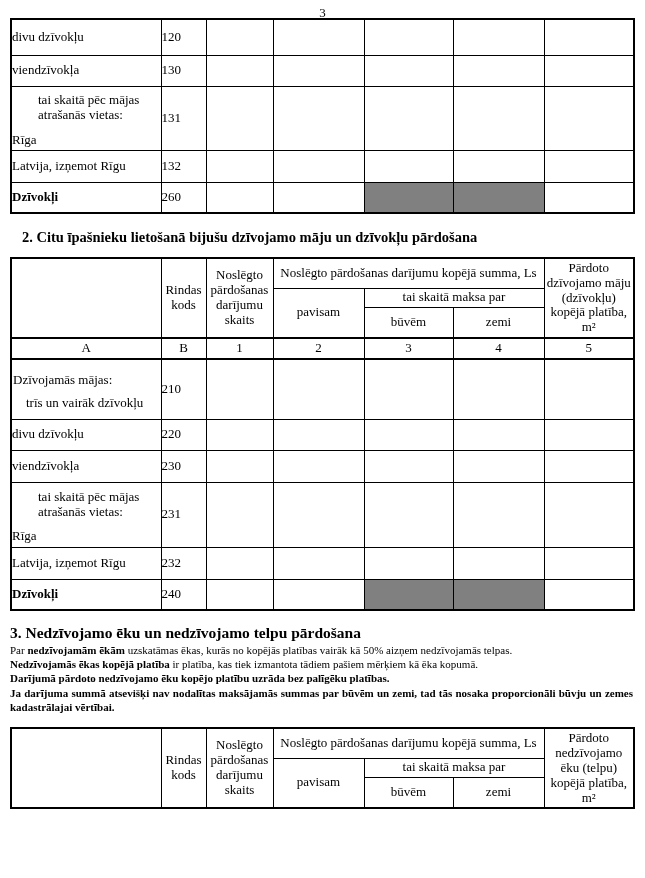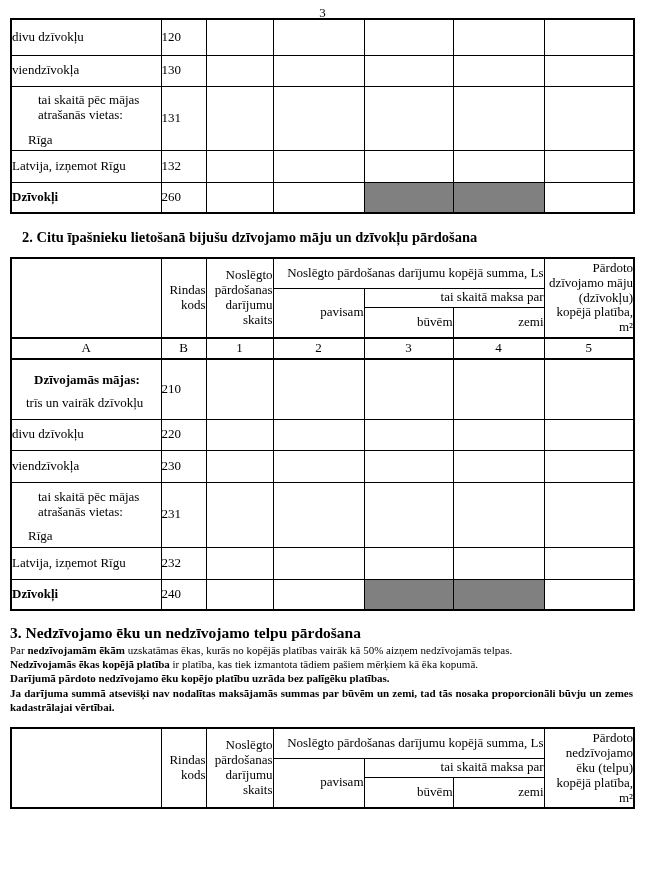--- a/index.html
+++ b/index.html
@@ -24,21 +24,21 @@
   }
   table.doc td {
     border: 1px solid #000;
     font-size: 13px;
     padding: 0;
     overflow: hidden;
     vertical-align: middle;
     line-height: 1.15;
   }
   
-  td.hc { text-align: right; vertical-align: middle; padding: 1px 2px; line-height: 1.12; }
+  td.hc { text-align: center; vertical-align: middle; padding: 1px 2px; line-height: 1.12; }
   tr.hr30 { height: 30px; }
   tr.hr19 { height: 19px; }
   tr.hr31 { height: 31px; }
   tr.hl21 { height: 21px; }
   tr.hl21 td { text-align: center; border-top: 2px solid #000; border-bottom: 2px solid #000; }
 
   
   tr.h36 { height: 36px; }
   tr.h31 { height: 31px; }
   tr.h32 { height: 32px; }
@@ -49,23 +49,23 @@
   td.lbl { text-align: left; }
   td.code { text-align: left; }
   .ind6  { padding-left: 6px; }
   .ind14 { padding-left: 14px; }
   .ind22 { padding-left: 22px; }
   .bold  { font-weight: bold; }
 
   td.mergedLbl { vertical-align: top; }
   td.codeBot { vertical-align: bottom; padding-bottom: 7px; }
   .grp  { padding: 5px 16px 0 26px; line-height: 1.12; }
-  .grpb { padding: 5px 4px 0 22px; font-weight: bold; line-height: 1.12; }
+  .grpb { padding: 5px 4px 0 1px; font-weight: normal; line-height: 1.12; }
   .sub14 { padding-left: 14px; margin-top: 9px; }
-  .sub16 { padding-left: 16px; margin-top: 10px; }
+  .sub16 { margin-top: 10px; }
 
   .h2title {
     margin: 15px 0 0 22px;
     width: 623px;
     font-size: 14.5px;
     font-weight: bold;
   }
   .mt11 { margin-top: 11px; }
   .h3title {
     margin: 13px 0 1px 10px;

